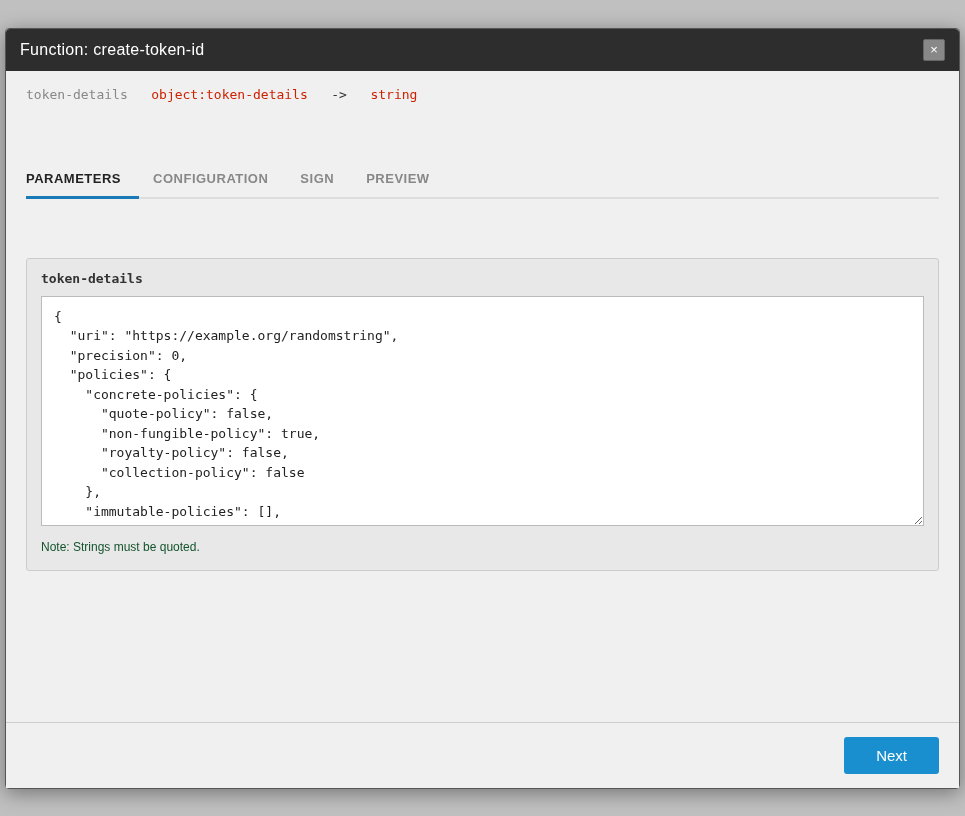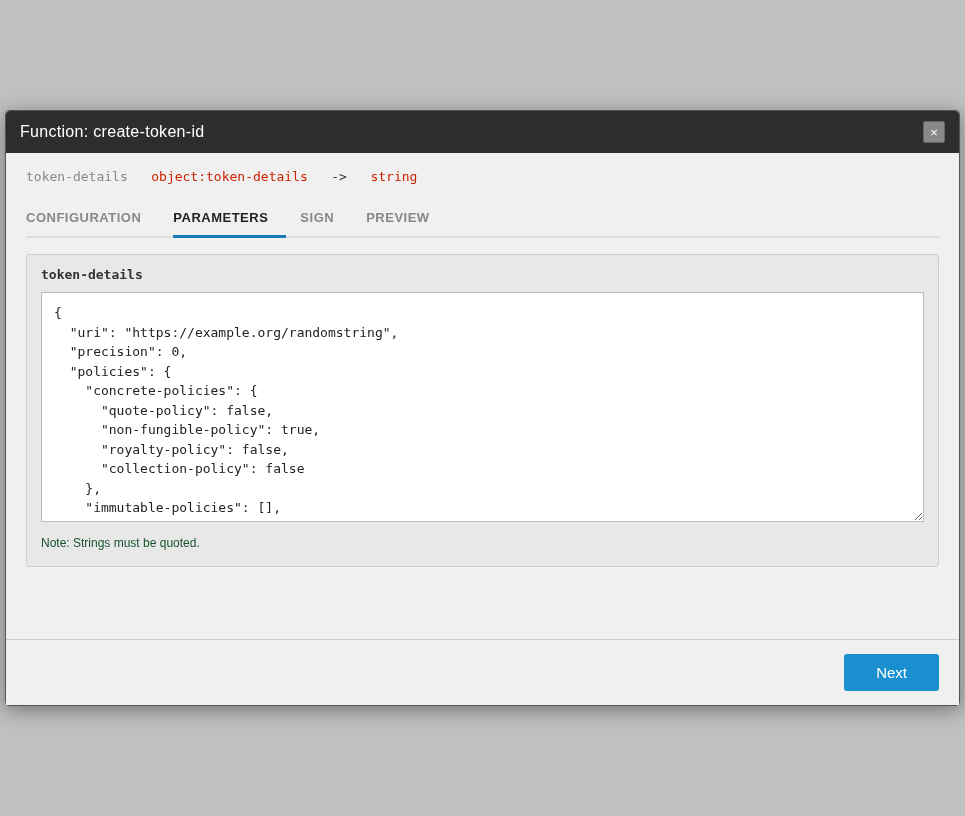--- a/index.html
+++ b/index.html
@@ -8,21 +8,21 @@
       background: #c0c0c0;
       display: flex;
       align-items: center;
       justify-content: center;
       width: 965px;
       height: 816px;
       overflow: hidden;
     }
     .modal {
       width: 955px;
-      height: 596px;
+      height: 761px;
       background: #f0f0f0;
       border: 1px solid #555;
       border-radius: 4px;
       display: flex;
       flex-direction: column;
       box-shadow: 0 4px 20px rgba(0,0,0,0.4);
     }
     .modal-header {
       background: #2d2d2d;
       color: #fff;
@@ -50,20 +50,21 @@
       cursor: pointer;
       font-size: 13px;
       border-radius: 2px;
     }
     .modal-body {
       flex: 1;
       display: flex;
       flex-direction: column;
       padding: 16px 20px 0 20px;
       overflow: hidden;
+      gap: 43px;
     }
     .signature-line {
       font-family: monospace;
       font-size: 13px;
       color: #333;
       margin-bottom: 18px;
     }
     .sig-param { color: #888; }
     .sig-type { color: #cc2200; }
     .sig-arrow { color: #333; }
@@ -163,22 +164,22 @@
       <span class="sig-param">token-details</span>
       &nbsp;
       <span class="sig-type">object:token-details</span>
       &nbsp;
       <span class="sig-arrow">-&gt;</span>
       &nbsp;
       <span class="sig-return">string</span>
     </div>
 
     <div class="tabs">
+      <div class="tab active">PARAMETERS</div>
       <div class="tab">CONFIGURATION</div>
-      <div class="tab active">PARAMETERS</div>
       <div class="tab">SIGN</div>
       <div class="tab">PREVIEW</div>
     </div>
 
     <div class="content-area">
       <div class="param-section">
         <div class="param-label">token-details</div>
         <textarea class="json-editor" style="">{
   "uri": "https://example.org/randomstring",
   "precision": 0,

